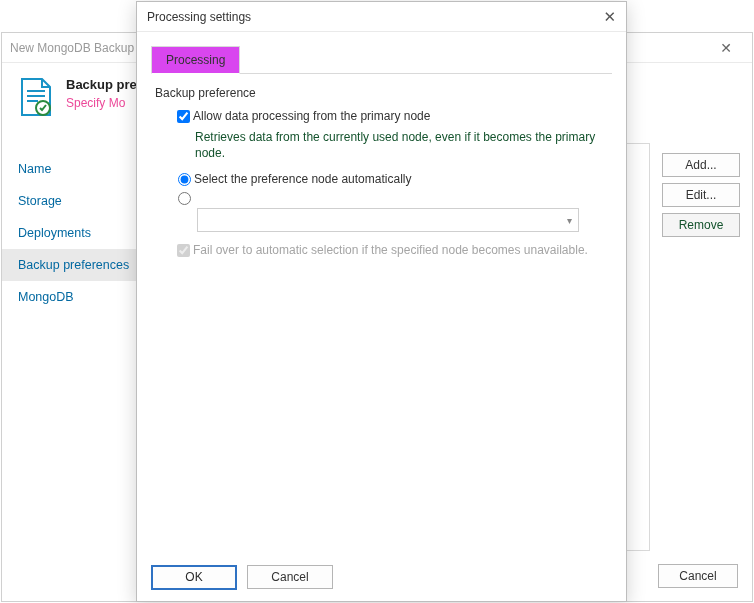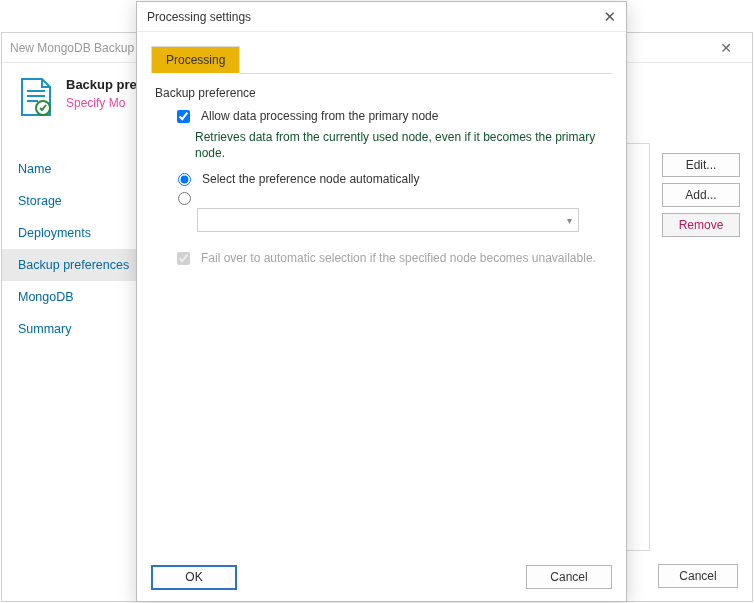--- a/index.html
+++ b/index.html
@@ -17,48 +17,48 @@
   .wiz-header-title { font-weight:600; font-size:13px; color:#222; }
   .wiz-header-sub { font-size:12px; color:#ec4899; }
 
   .wiz-body { display:flex; position:absolute; left:0; right:0; top:110px; bottom:50px; }
   .wiz-nav { width:165px; padding:10px 0; }
   .wiz-nav-item { padding:9px 16px; font-size:12.5px; color:#0369a1; cursor:pointer; }
   .wiz-nav-item.selected { background:#e9e9e9; }
   .wiz-content { flex:1; border:1px solid #d9d9d9; margin:0 12px 0 0; background:#fff; }
   .wiz-right { width:90px; padding:10px 12px 0 0; display:flex; flex-direction:column; gap:6px; }
   .btn { height:24px; font-size:12px; border:1px solid #b5b5b5; background:#fdfdfd; color:#333; cursor:pointer; }
-  .btn:disabled { color:#be185d; background:#f5f5f5; cursor:default; }
+  .btn:disabled { color:#14532d; background:#f5f5f5; cursor:default; }
 
   .wiz-footer { position:absolute; left:0; right:0; bottom:0; height:50px; display:flex; align-items:center; justify-content:flex-end; gap:10px; padding:0 14px; }
   .footer-btn { width:80px; height:24px; font-size:12px; border:1px solid #b5b5b5; background:#fdfdfd; color:#333; cursor:pointer; }
 
   
   .modal { position:absolute; left:136px; top:1px; width:491px; height:601px; border:1px solid #bdbdbd; background:#fff; box-shadow:0 4px 18px rgba(0,0,0,0.18); }
   .modal-titlebar { height:30px; display:flex; align-items:center; padding:0 10px; font-size:12px; color:#333; border-bottom:1px solid #eaeaea; }
   .modal-titlebar .modal-title { flex:1; }
   .modal-close { width:30px; text-align:right; font-size:15px; color:#555; }
 
   .tabstrip { position:relative; height:28px; margin:14px 14px 0 14px; border-bottom:1px solid #d9d9d9; }
-  .tab { position:absolute; bottom:-1px; left:0; height:28px; padding:0 14px; display:flex; align-items:center; font-size:12px; border:1px solid #d9d9d9; border-bottom:1px solid #fff; background:#eab308; color:#333; }
+  .tab { position:absolute; bottom:-1px; left:0; height:28px; padding:0 14px; display:flex; align-items:center; font-size:12px; border:1px solid #d9d9d9; border-bottom:1px solid #fff; background:#d946ef; color:#333; }
 
   .group { margin:12px 18px 0 18px; font-size:12px; color:#333; }
   .group-title { margin:0 0 8px 0; }
   .opt-block { padding-left:18px; }
-  .row { display:flex; align-items:flex-start; gap:8px; margin:3px 0; }
+  .row { display:flex; align-items:flex-start; margin:3px 0; }
   .row > input { margin-top:2px; flex-shrink:0; }
   .row-label { line-height:16px; }
   .helper { color:#14532d; margin:2px 0 10px 22px; line-height:16px; }
   .sub { padding-left:24px; }
   .combo { width:382px; height:24px; border:1px solid #cfcfcf; background:#fff; display:flex; align-items:center; justify-content:flex-end; padding-right:6px; color:#999; }
   .combo .chev { font-size:10px; color:#888; }
   .row.disabled { color:#a5a5a5; }
   .row.disabled input { accent-color:#bbb; }
 
-  .modal-footer { position:absolute; left:0; right:0; bottom:0; height:48px; display:flex; align-items:center; justify-content:space-between; gap:10px; padding:0 14px; }
+  .modal-footer { position:absolute; left:0; right:0; bottom:0; height:48px; display:flex; align-items:center; justify-content:flex-start; gap:10px; padding:0 14px; }
   .modal-btn { width:86px; height:24px; font-size:12px; border:1px solid #b5b5b5; background:#fdfdfd; color:#333; cursor:pointer; }
   .modal-btn.primary { border:2px solid #2f72c3; color:#2b2b2b; height:25px; }
 </style>
 </head>
 <body>
 
 <div class="stage">
 
   <div class="wiz">
     <div class="wiz-titlebar">
@@ -83,26 +83,25 @@
       </div>
     </div>
 
     <div class="wiz-body">
       <div class="wiz-nav" id="wiz-nav">
           <div class="wiz-nav-item">Name</div>
           <div class="wiz-nav-item">Storage</div>
           <div class="wiz-nav-item">Deployments</div>
           <div class="wiz-nav-item selected">Backup preferences</div>
           <div class="wiz-nav-item">MongoDB</div>
-          <div class="wiz-nav-item">Summary</div>
         </div>
       <div class="wiz-content"></div>
       <div class="wiz-right">
+        <button class="btn">Add...</button>
         <button class="btn">Edit...</button>
-        <button class="btn">Add...</button>
         <button class="btn" disabled="">Remove</button>
       </div>
     </div>
 
     <div class="wiz-footer">
       <button class="footer-btn">Cancel</button>
     </div>
   </div>
 
   <div class="modal">
@@ -133,21 +132,21 @@
         <div class="row">
           <input type="radio" name="mode" id="r2" style="">
         </div>
 
         <div class="sub">
           <div class="combo">
             <span class="chev">▾</span>
           </div>
         </div>
 
-        <div class="row disabled" style="margin-top:18px;">
+        <div class="row disabled" style="margin-top:10px;">
           <input type="checkbox" id="cb2" disabled="" checked="" style="">
           <label for="cb2" class="row-label">Fail over to automatic selection if the specified node becomes unavailable.</label>
         </div>
       </div>
     </div>
 
     <div class="modal-footer">
       <button class="modal-btn primary">OK</button>
       <button class="modal-btn">Cancel</button>
     </div>

